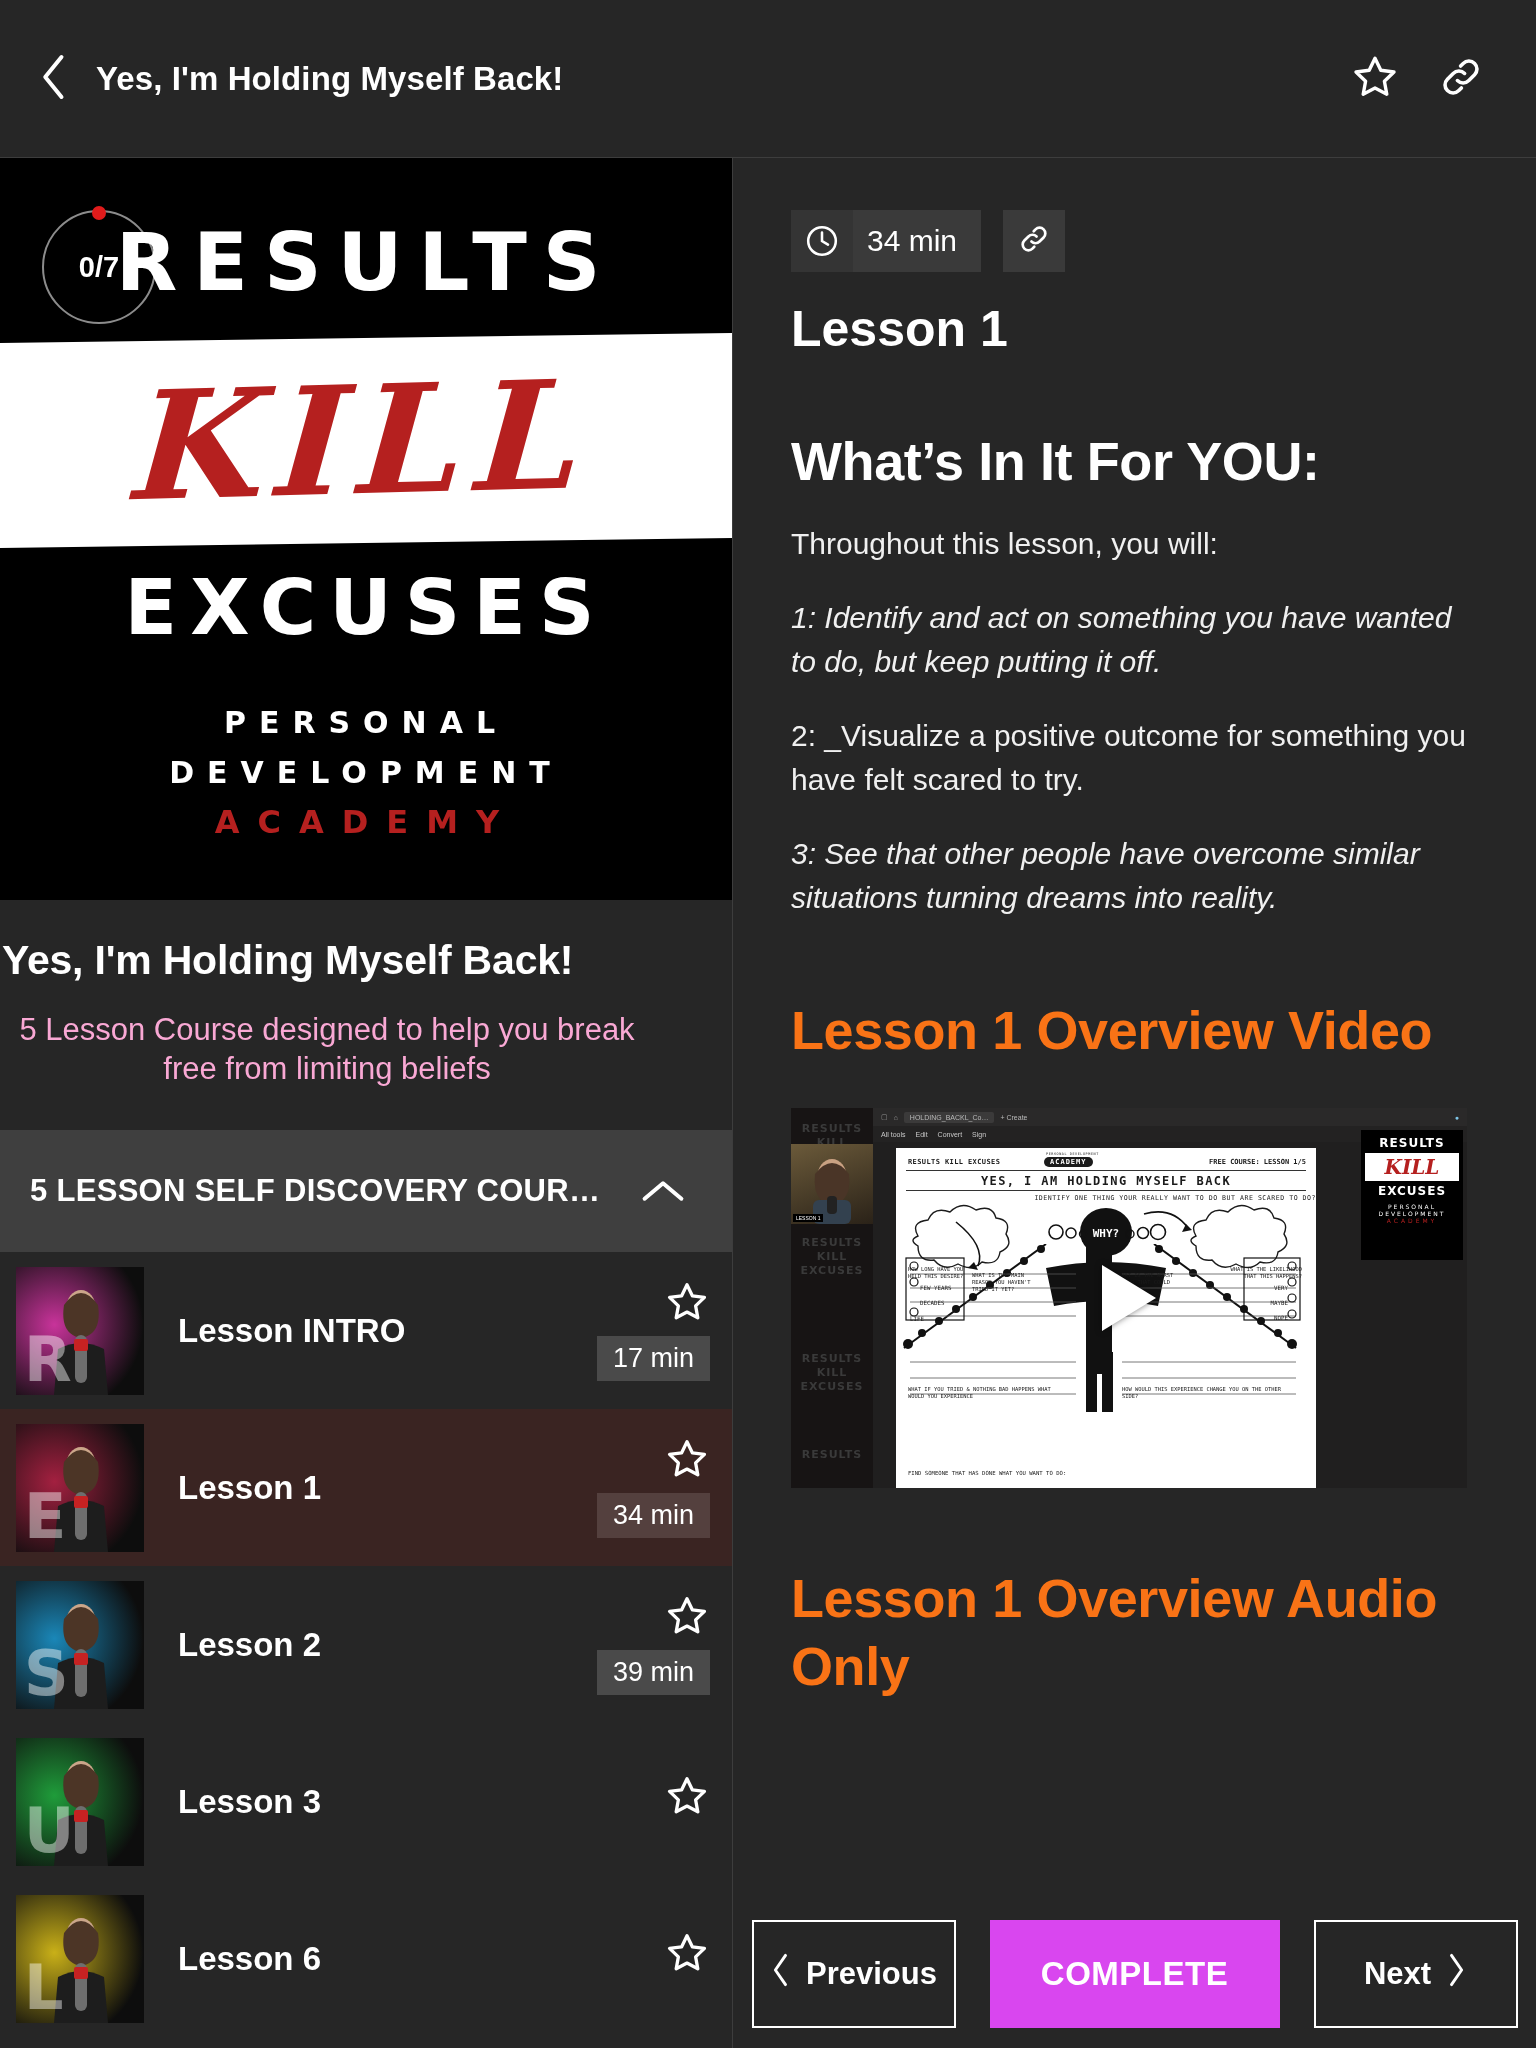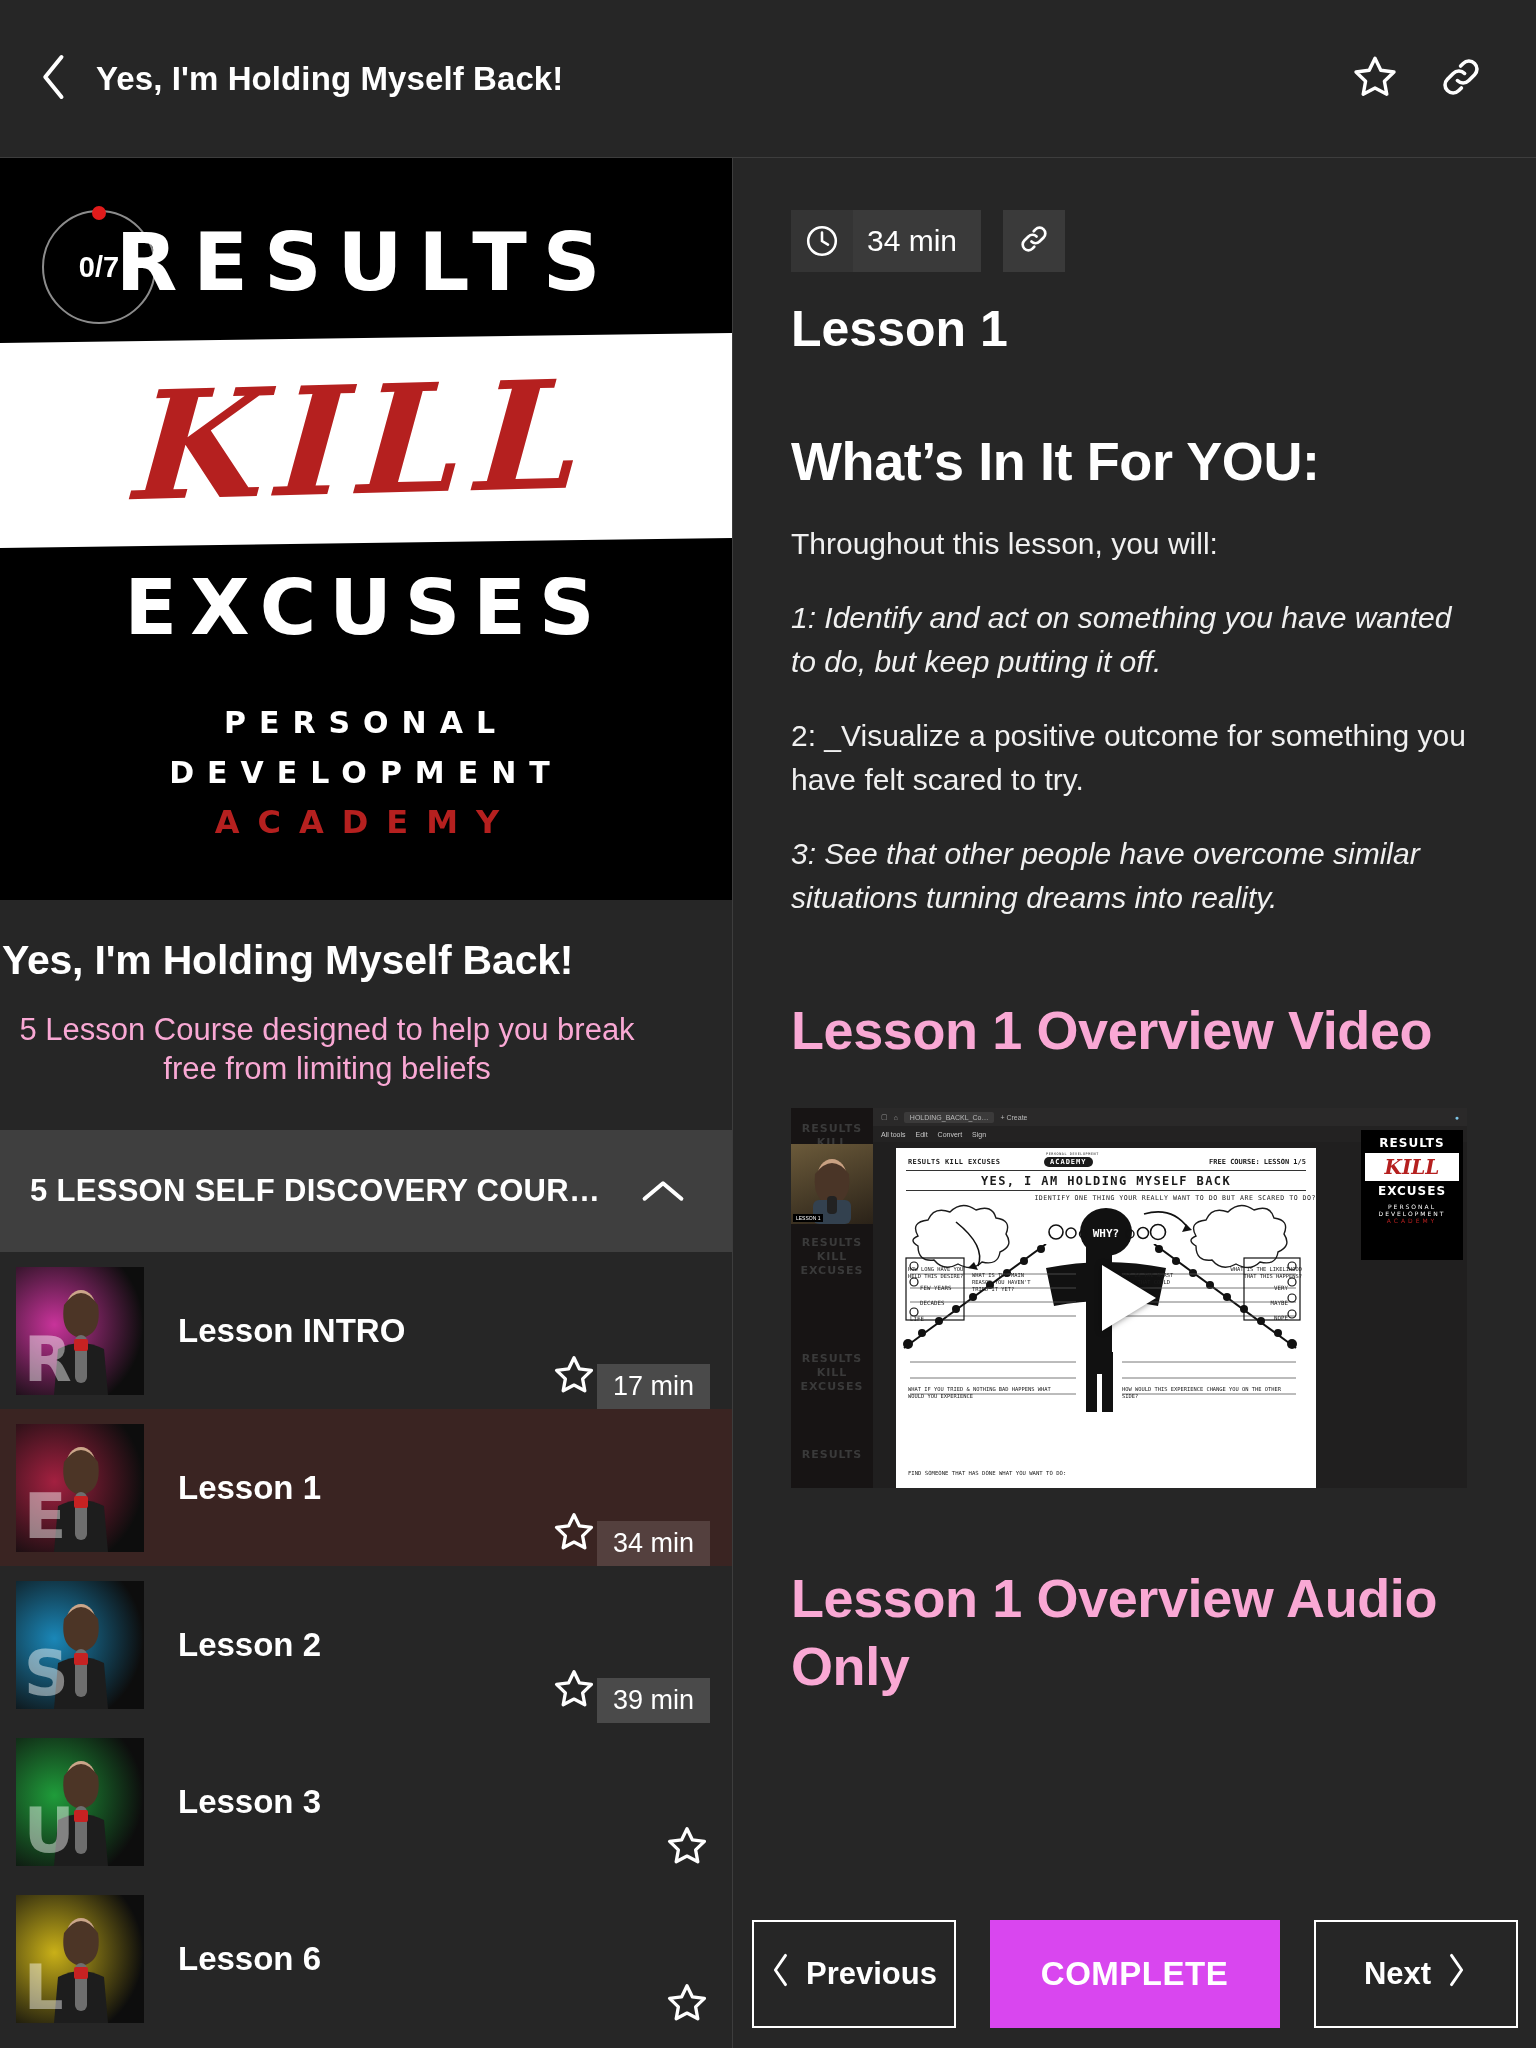--- a/index.html
+++ b/index.html
@@ -159,21 +159,21 @@
     line-height: 62px;
   }
   .lesson-thumb .person {
     position:absolute; left: 34px; top: 8px; width: 62px; height: 120px;
   }
   .lesson-name {
     margin-left: 34px; font-size: 33px; font-weight: bold; color: #fff;
   }
   .lesson-right {
     position: absolute; right: 22px; top: 0; height: 157px;
-    display:flex; flex-direction: row; align-items: flex-end;
+    display:flex; flex-direction: column; align-items: flex-end;
     justify-content: center;
   }
   .lesson-star { margin-bottom: 8px; display:flex; }
   .lesson-dur {
     background: #4a4a4a; color: #ffffff;
     font-size: 27px; padding: 7px 16px;
   }
   .lesson-row.active .lesson-dur { background: #54403e; }
 
   
@@ -197,21 +197,21 @@
   }
   .h2 {
     margin-top: 72px; font-size: 54px; font-weight: bold; color: #fff;
     letter-spacing: -0.4px;
   }
   .p {
     margin-top: 30px; font-size: 30px; color: #f0f0f0; line-height: 44px;
   }
   .p.italic { font-style: italic; }
   .h2b {
-    margin-top: 76px; font-size: 54px; font-weight: bold; color: #f9a8d4;
+    margin-top: 76px; font-size: 54px; font-weight: bold; color: #f97316;
     line-height: 68px; letter-spacing: -0.4px;
   }
 
   
   .video {
     margin-top: 44px; width: 676px; height: 380px;
     position: relative; overflow: hidden; background:#111;
     cursor: pointer;
   }
   .vid-left {

